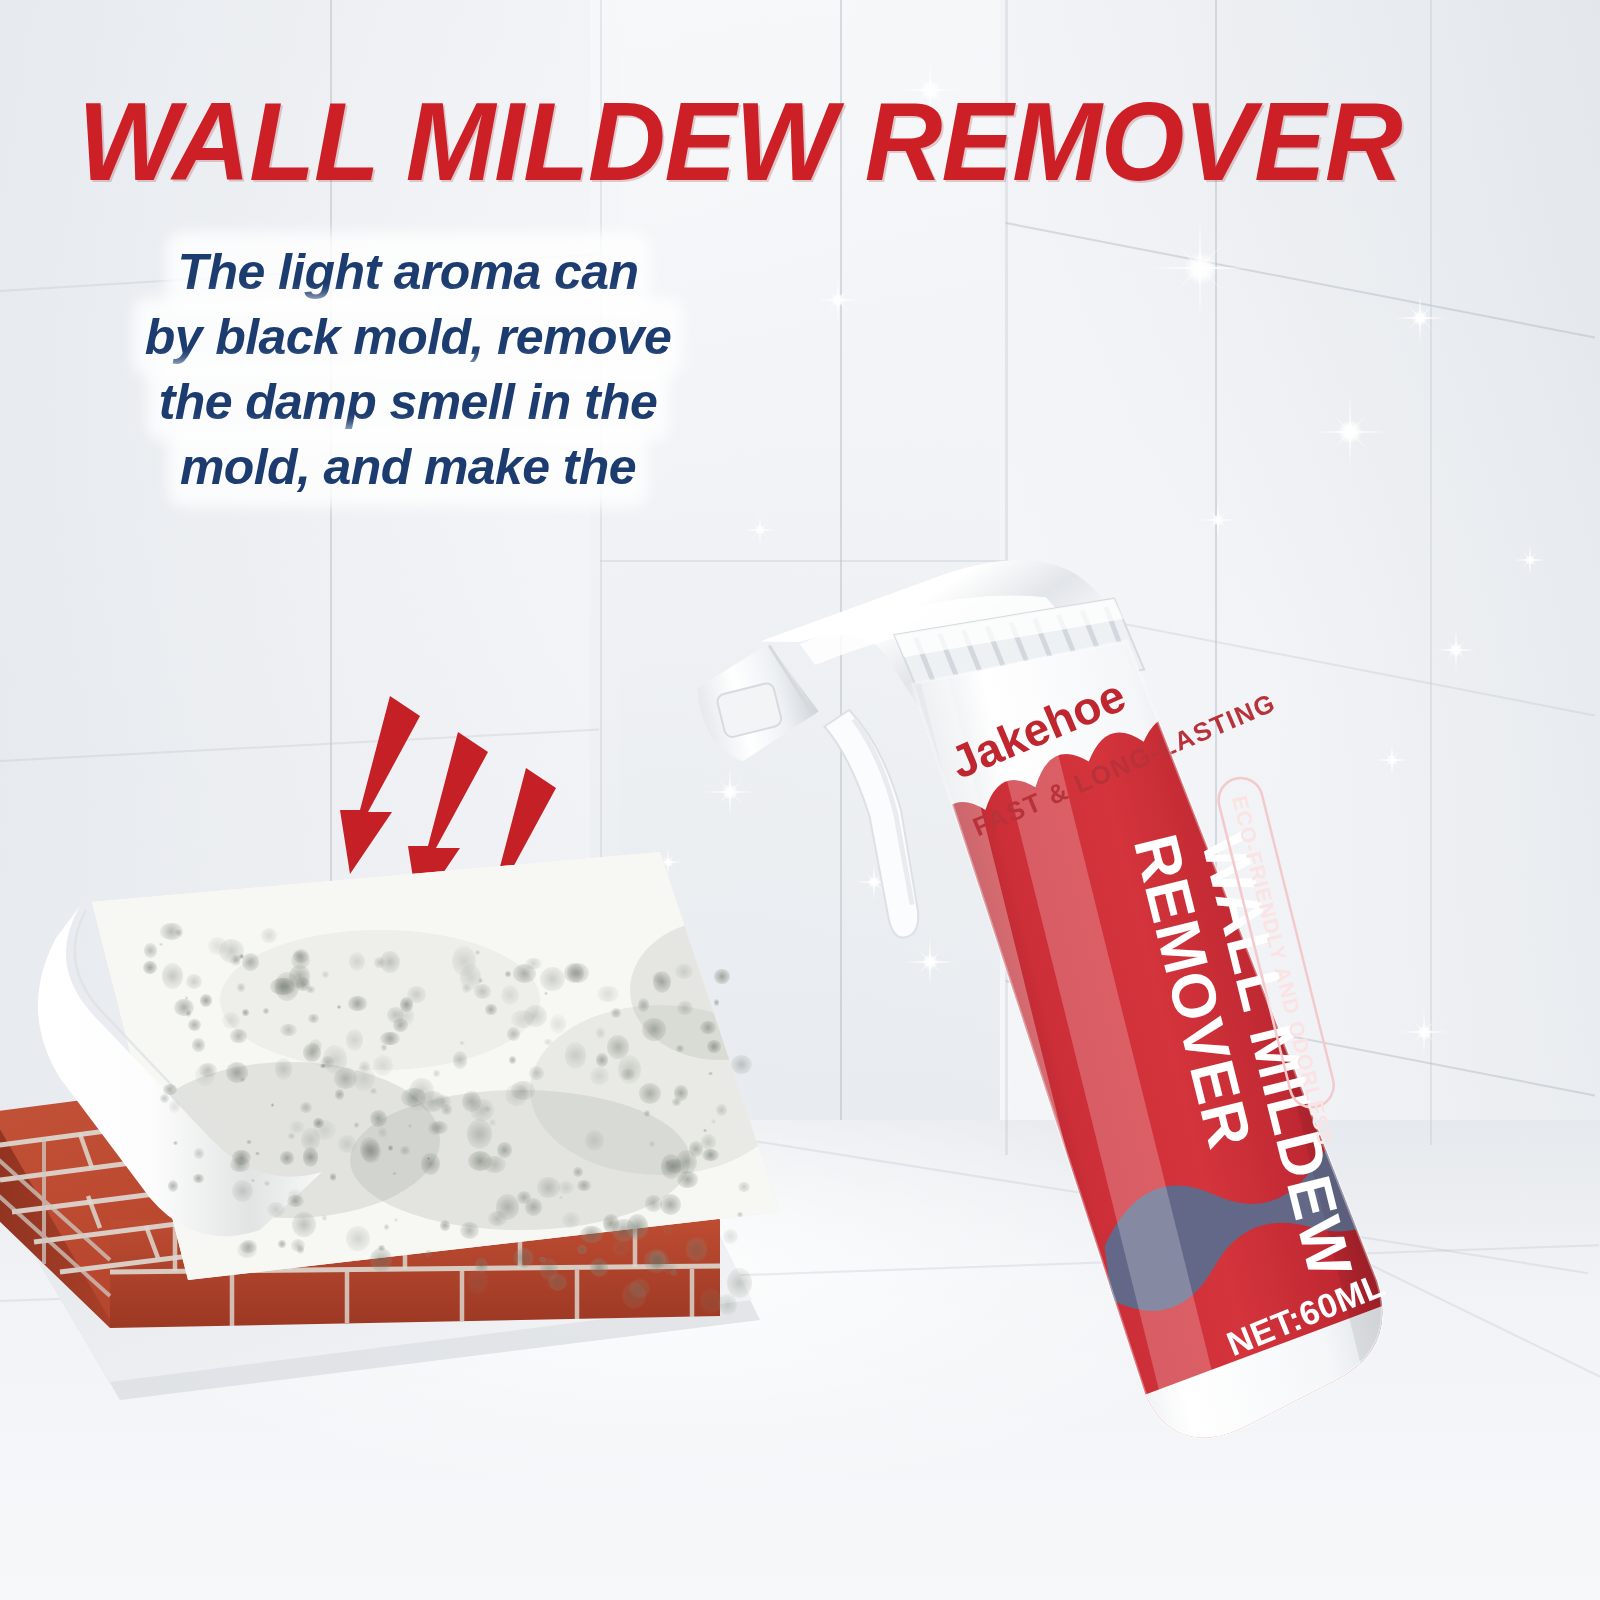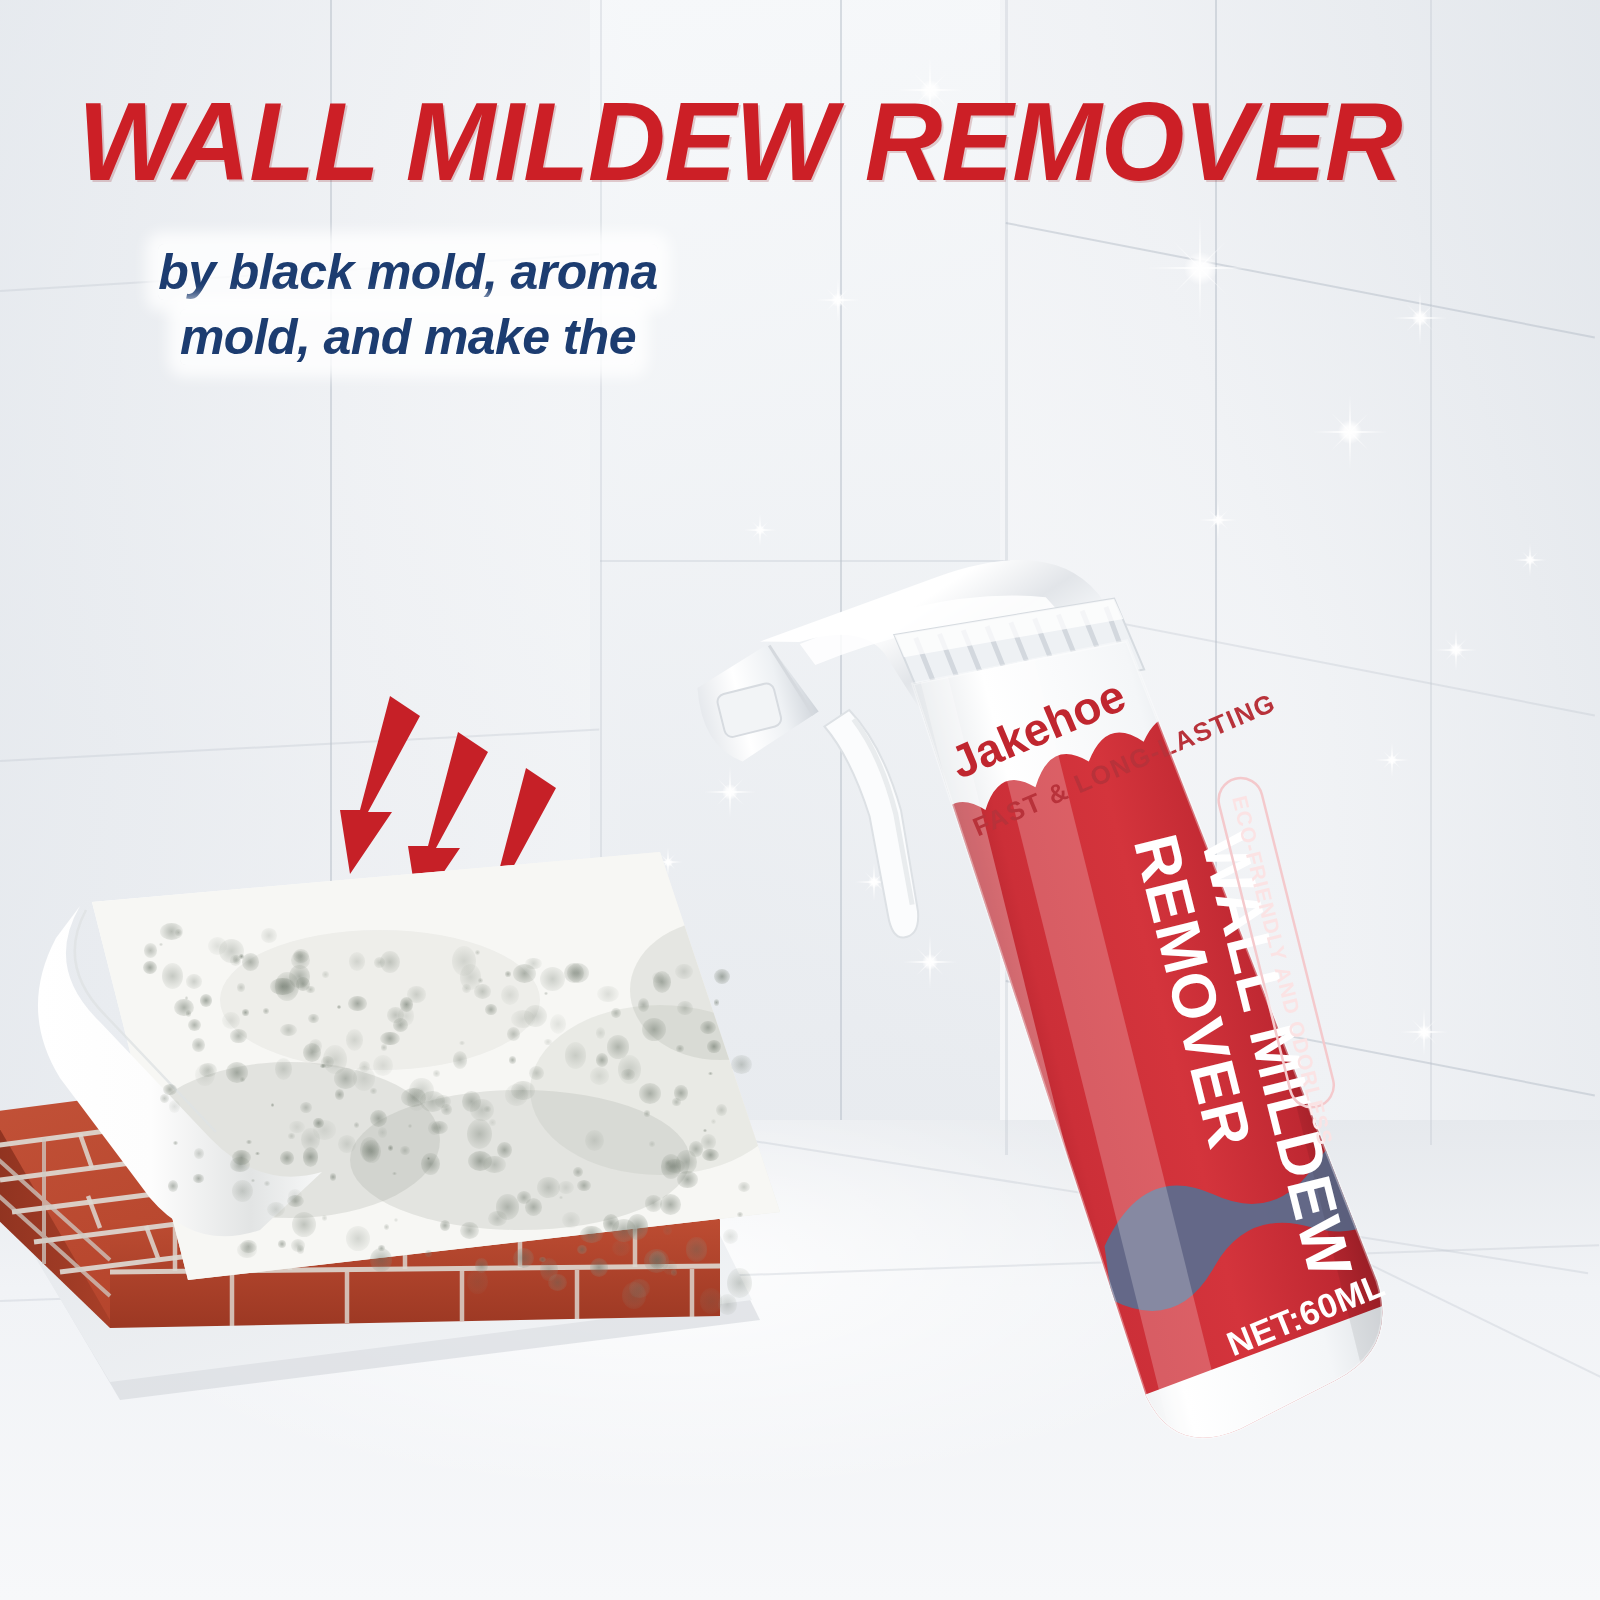--- a/index.html
+++ b/index.html
@@ -248,21 +248,23 @@
         <i class="v" style="height:100%"></i>
         <i class="d1"></i>
         <i class="d2"></i>
         <i class="core" style="width:10.2px;height:10.2px;left:11.9px;top:11.9px"></i>
       </div>
     </div>
 
   <h1 class="headline">WALL MILDEW REMOVER</h1>
 
   <div class="copy" id="copy-block">
-      <div><span>by black mold, aroma</span></div>
+      <div><span>The light aroma can</span></div>
+      <div><span>by black mold, remove</span></div>
+      <div><span>the damp smell in the</span></div>
       <div><span>mold, and make the</span></div>
     </div>
 
   <div class="arrows">
     <svg viewBox="0 0 260 260" xmlns="http://www.w3.org/2000/svg">
       <g fill="#c62027">
         <path d="M74 2 L104 22 L52 118 L76 118 L34 180 L24 116 L44 116 Z"></path>
         <path d="M142 38 L172 58 L120 154 L144 154 L102 216 L92 152 L112 152 Z"></path>
         <path d="M210 74 L240 94 L188 190 L212 190 L170 252 L160 188 L180 188 Z"></path>
       </g>

